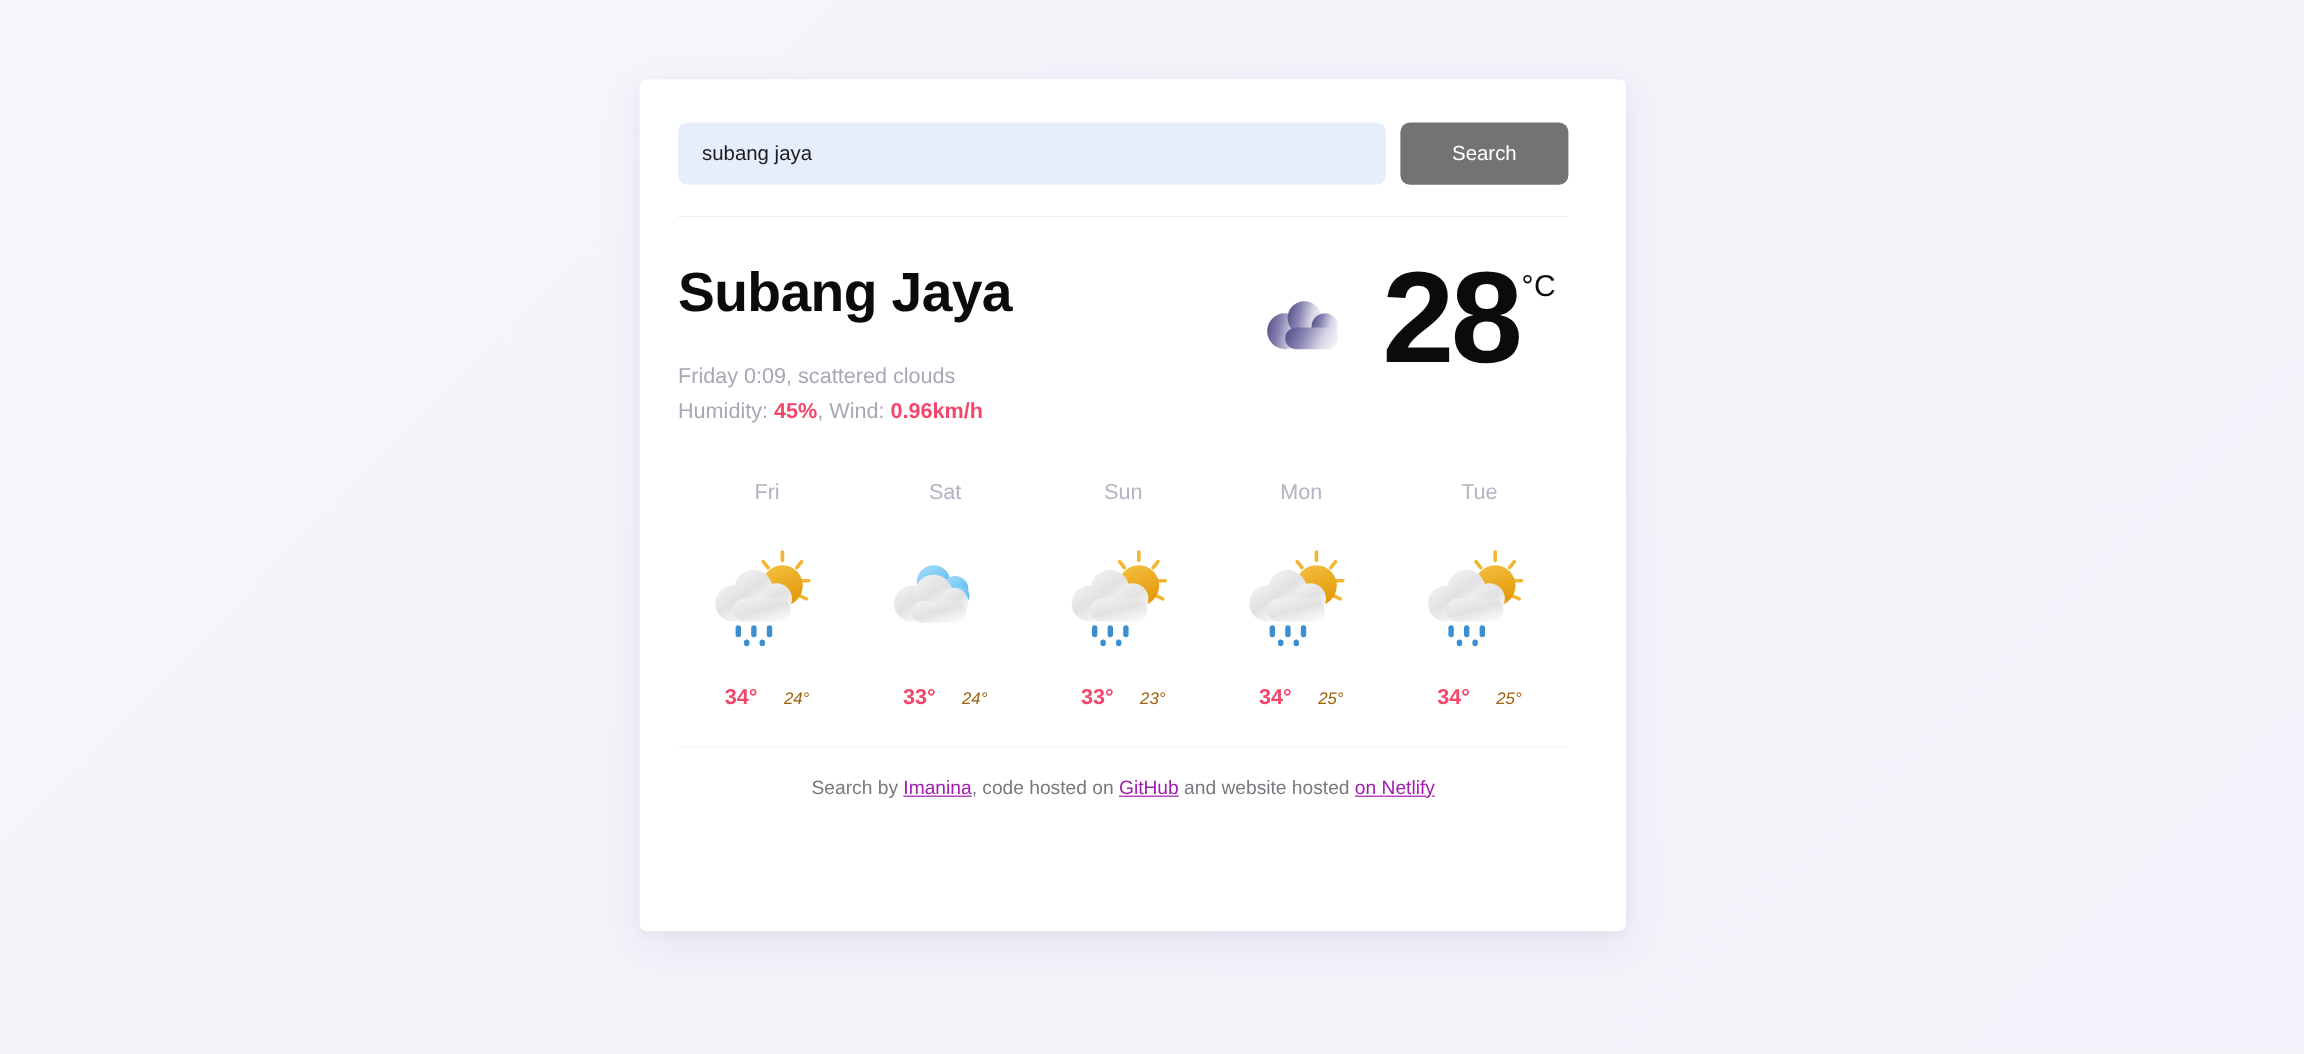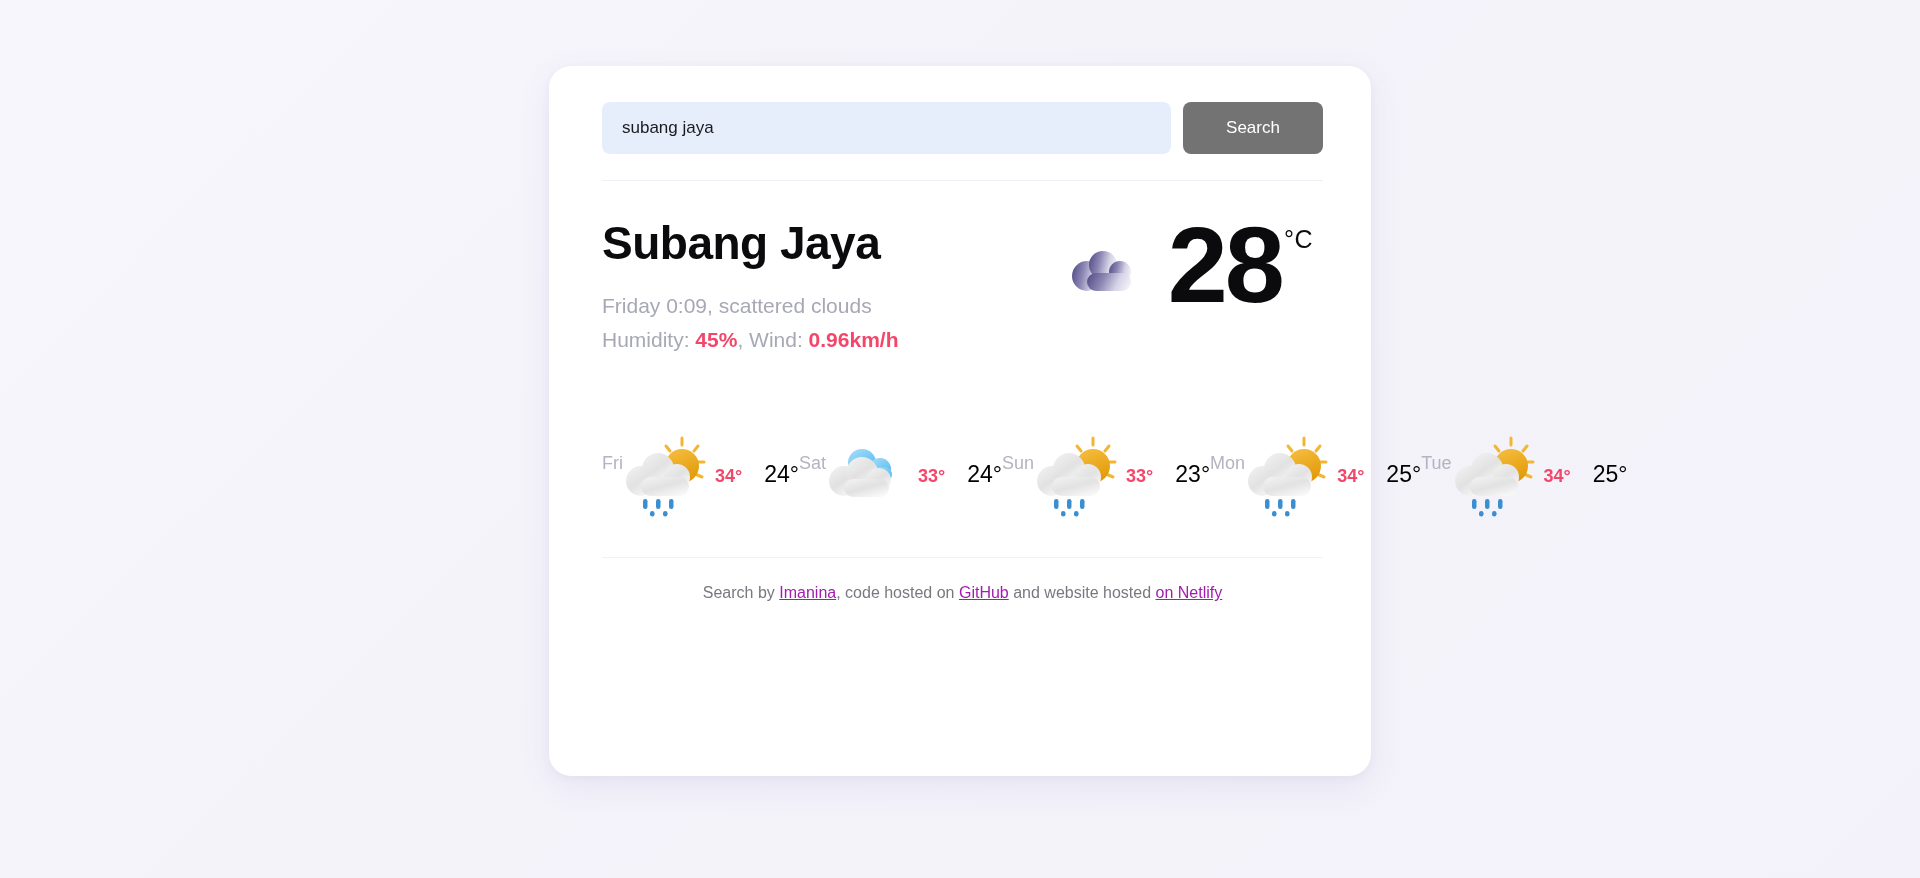--- a/index.html
+++ b/index.html
@@ -22,29 +22,29 @@
   .page-wrap {
     width: 1920px;
     height: 878px;
     position: relative;
     background: linear-gradient(135deg, #f7f6fc 0%, #f4f3fa 45%, #f3f1f9 100%);
   }
 
   
   .weather-card {
     position: absolute;
-    left: 549px;
+    left: 533px;
     top: 66px;
     width: 822px;
     height: 710px;
     background: #ffffff;
-    border-radius: 22px;
+    border-radius: 6px;
     box-shadow: 0 10px 34px rgba(90, 80, 150, 0.085),
                 0 2px 8px rgba(90, 80, 150, 0.05);
-    padding: 36px 48px 0 53px;
+    padding: 36px 48px 0 32px;
   }
 
   
   .search-row {
     display: flex;
     align-items: stretch;
     gap: 12px;
     height: 52px;
   }
 
@@ -91,22 +91,22 @@
 
   .city-name {
     font-size: 46px;
     font-weight: bold;
     color: #0b0b0e;
     letter-spacing: -0.5px;
     line-height: 1.05;
   }
 
   .conditions {
-    margin-top: 22px;
-    font-size: 21px;
+    margin-top: 32px;
+    font-size: 18px;
     color: #a7a8b5;
     line-height: 1.62;
   }
   .hl { color: #f2476b; font-weight: bold; }
 
   .current-right {
     display: flex;
     align-items: flex-start;
     gap: 24px;
     padding-top: 4px;
@@ -138,21 +138,21 @@
 
   
   .forecast {
     display: flex;
     margin-top: 42px;
   }
 
   .forecast-day {
     flex: 1 1 0;
     display: flex;
-    flex-direction: row;
+    flex-direction: column;
     align-items: center;
   }
 
   .day-label {
     font-size: 18px;
     color: #b3b4c1;
   }
 
   .day-icon {
     height: 104px;
@@ -163,21 +163,21 @@
   }
 
   .day-temps {
     margin-top: 22px;
     display: flex;
     gap: 22px;
     align-items: baseline;
   }
 
   .t-max { font-size: 18px; font-weight: bold; color: #f2476b; }
-  .t-min { font-size: 23px; color: #000000; }
+  .t-min { font-size: 14px; color: #a16207; font-style: italic; }
 
   
   .footer-divider {
     height: 1px;
     background: #f2f1f7;
     margin-top: 30px;
   }
 
   .footer {
     margin-top: 26px;

